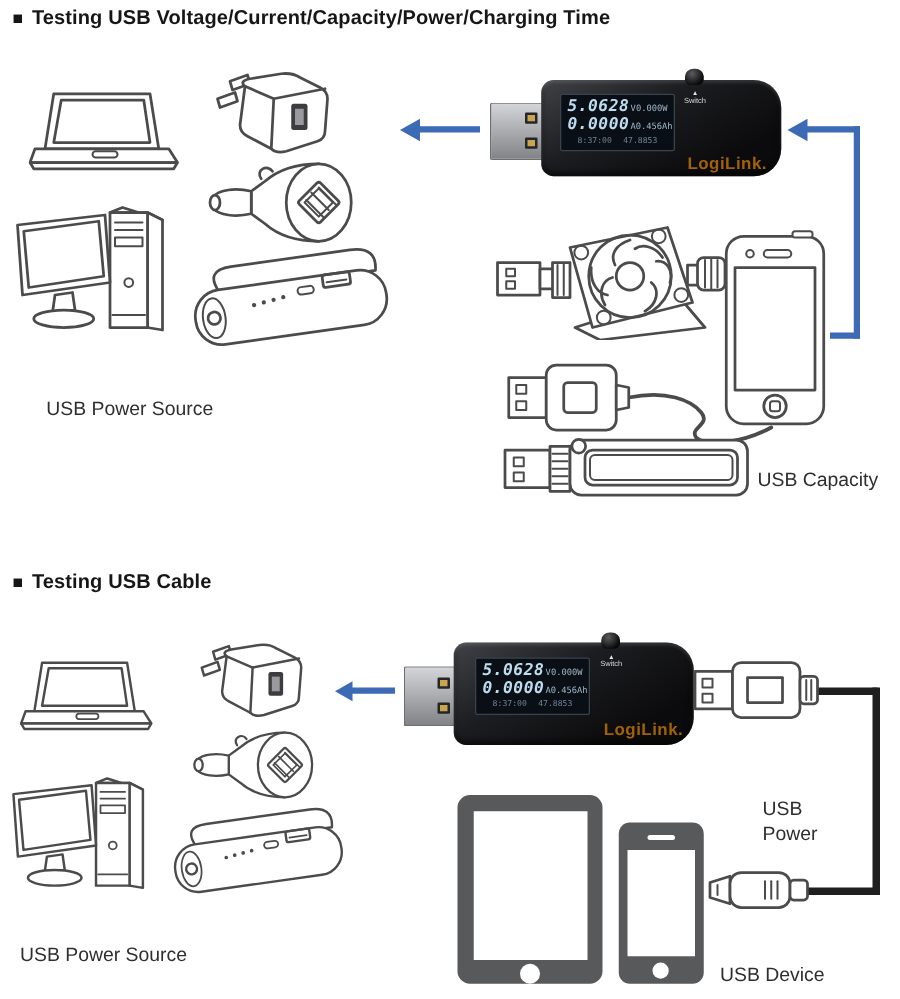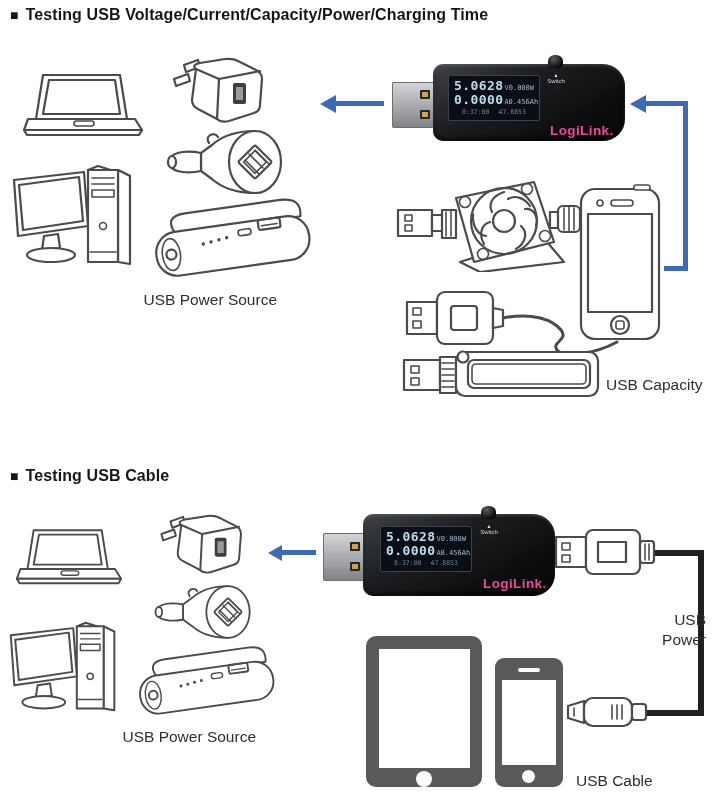--- a/index.html
+++ b/index.html
@@ -2,21 +2,21 @@
 <html><head>
 <meta charset="utf-8">
 <style>
   html,body{margin:0;padding:0;background:#fff;}
   .canvas{position:relative;width:720px;height:799px;background:#fff;
           font-family:"Liberation Sans",sans-serif;overflow:hidden;}
   .s{position:absolute;}
   .title{font-size:16px;font-weight:bold;color:#161616;white-space:nowrap;letter-spacing:.1px;}
   .title .bullet{margin-right:7px;font-size:14px;}
   .label{font-size:15.5px;color:#2e2e2e;white-space:nowrap;}
-  .center{text-align:right;}
+  .center{text-align:left;margin-top:28px;}
 
   
   svg.art{stroke:#4b4b4b;stroke-width:2.2;stroke-linejoin:round;stroke-linecap:round;fill:#fff;}
   svg.art .nf{fill:none;}
   svg.art .thin{stroke-width:1.6;}
   svg.art .dk{fill:#3d3d3f;stroke:none;}
 
   
   .arrow-head{width:0;height:0;border-style:solid;border-color:transparent #3d6ab4 transparent transparent;}
   .blue-line{background:#3d6ab4;}
@@ -27,26 +27,26 @@
   .tester .plug{position:absolute;background:linear-gradient(180deg,#d4d5d8 0%,#b2b4b8 40%,#818387 100%);
                 border:1px solid #6c6e72;border-right:none;border-radius:2px 0 0 2px;}
   .tester .pin{position:absolute;width:10px;height:9px;background:#26262a;border-radius:1px;}
   .tester .pin i{position:absolute;left:2px;top:2px;width:6px;height:5px;background:#c9a64d;display:block;}
   .tester .body{position:absolute;background:linear-gradient(150deg,#414247 0%,#1c1d20 38%,#0b0b0d 80%);
                 border-radius:10px 22px 22px 10px;box-shadow:inset 0 2px 3px rgba(255,255,255,.14), inset 0 -3px 5px rgba(0,0,0,.6);}
   .tester .knob{position:absolute;background:radial-gradient(circle at 38% 30%,#5b5c61,#0a0a0a 72%);
                 border-radius:46% 46% 34% 34%;}
   .tester .switch{position:absolute;color:#d6d6d6;font-size:6px;line-height:1.25;text-align:center;}
   .tester .switch .tri{display:block;font-size:5px;color:#e8e8e8;}
-  .tester .brand{position:absolute;color:#ec4899;font-size:13.5px;font-weight:bold;letter-spacing:.4px;}
+  .tester .brand{position:absolute;color:#a16207;font-size:13.5px;font-weight:bold;letter-spacing:.4px;}
   .screen{position:absolute;background:#0a0f15;border:1px solid #39434f;border-radius:2px;
           padding:3px 5px;box-sizing:border-box;overflow:hidden;}
   .drow{display:flex;align-items:baseline;white-space:nowrap;
         font-family:"DejaVu Sans Mono",monospace;color:#c7e2f3;line-height:1.05;}
-  .dbig{font-size:13px;font-weight:bold;letter-spacing:.4px;color:#bedcf0;}
+  .dbig{font-size:13px;font-weight:bold;letter-spacing:.4px;color:#bedcf0;font-style:italic;}
   .dunit{font-size:7px;color:#93b5ca;margin-left:1px;}
   .dsmall{font-size:7px;color:#9db7c8;margin-left:auto;}
   .drow3{justify-content:center;gap:9px;font-size:6.5px;color:#6d8496;margin-top:3px;}
   .drow3 span{margin:0;}
 
   
   .slab{position:absolute;background:#58595b;border-radius:10px;}
   .slab .scr{position:absolute;background:#fff;}
   .slab .home{position:absolute;background:#fff;border-radius:50%;}
   .slab .spk{position:absolute;background:#fff;border-radius:3px;}
@@ -223,21 +223,21 @@
 
   <div class="s label" style="left:606px;top:376px;">USB Capacity</div>
 
   <div class="s">
     <div class="s arrow-head" style="left:630px;top:95px;border-width:9px 16px 9px 0;"></div>
     <div class="s blue-line" style="left:644px;top:101px;width:44px;height:5px;"></div>
     <div class="s blue-line" style="left:683px;top:101px;width:5px;height:170px;"></div>
     <div class="s blue-line" style="left:664px;top:266px;width:24px;height:5px;"></div>
   </div>
 
-  <div class="s title" style="left:10px;top:467px;">
+  <div class="s title" style="left:10px;top:457px;">
     <span class="bullet">■</span><span>Testing USB Cable</span>
   </div>
 
   <svg class="s art" style="left:16px;top:528px;" width="106" height="68" viewBox="0 0 120 76">
     <polygon points="20,2 97,2 104,46 13,46"></polygon>
     <polygon class="nf" points="26,7 92,7 97,41 20,41"></polygon>
     <polygon points="5,46 112,46 119,57 1,57"></polygon>
     <path d="M1,57 L119,57 L116,62 L4,62 Z"></path>
     <rect class="nf thin" x="51" y="48" width="20" height="5" rx="2.5"></rect>
   </svg>
@@ -370,15 +370,15 @@
   <div class="slab" style="left:366px;top:636px;width:116px;height:151px;">
     <div class="scr" style="left:13px;top:13px;width:91px;height:119px;"></div>
     <div class="home" style="left:50px;top:135px;width:16px;height:16px;"></div>
   </div>
   <div class="slab" style="left:495px;top:658px;width:68px;height:129px;border-radius:9px;">
     <div class="spk" style="left:23px;top:10px;width:22px;height:4px;"></div>
     <div class="scr" style="left:7px;top:22px;width:54px;height:85px;"></div>
     <div class="home" style="left:27px;top:112px;width:13px;height:13px;"></div>
   </div>
 
-  <div class="s label" style="left:576px;top:772px;">USB Cable</div>
+  <div class="s label" style="left:576px;top:772px;">USB Device</div>
 
 </div>
 
 </body></html>

